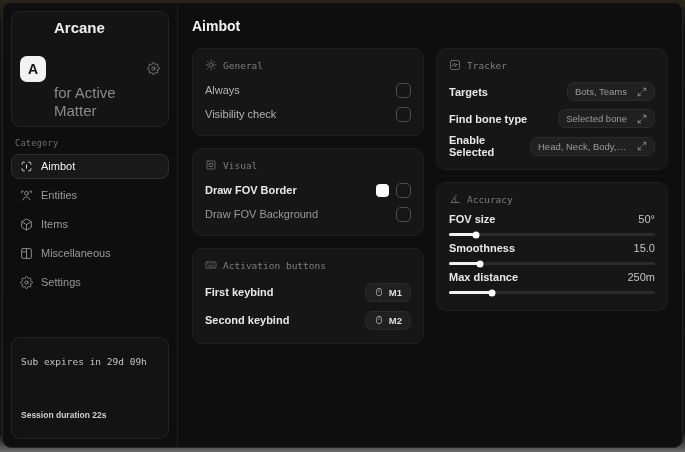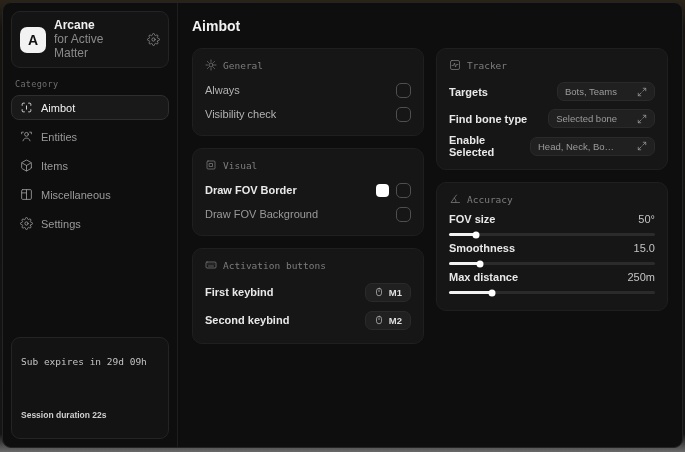--- a/index.html
+++ b/index.html
@@ -12,22 +12,22 @@
 
   
   .sidebar { width:175px; flex:0 0 175px; border-right:1px solid #1e1e1e;
     display:flex; flex-direction:column; padding:8px; }
   .logo-card { display:flex; align-items:center; gap:8px; background:#141414;
     border:1px solid #242424; border-radius:9px; padding:7px 8px; }
   .logo-box { width:26px; height:26px; background:#f2f2f2; border-radius:7px;
     display:flex; align-items:center; justify-content:center;
     font-weight:bold; font-size:14px; color:#111; }
   .logo-text { flex:1; line-height:1.15; }
-  .logo-title { color:#efefef; font-size:12px; font-weight:bold; }
-  .logo-sub { color:#8a8a8a; font-size:12px; }
+  .logo-title { color:#efefef; font-size:15px; font-weight:bold; }
+  .logo-sub { color:#8a8a8a; font-size:15px;margin-top:48px; }
   .category { font-family:"DejaVu Sans Mono", monospace; color:#6f6f6f;
     font-size:8.5px; margin:11px 4px 6px; letter-spacing:.3px; }
   .nav { display:flex; flex-direction:column; gap:4px; }
   .nav-item { display:flex; align-items:center; gap:8px; padding:5px 8px;
     border-radius:8px; border:1px solid transparent; color:#9a9a9a;
     font-size:11px; cursor:pointer; }
   .nav-item.selected { background:#191919; border-color:#2e2e2e; color:#f1f1f1; }
   .nav-item svg { width:13px; height:13px; stroke:currentColor; fill:none;
     stroke-width:1.6; stroke-linecap:round; stroke-linejoin:round; }
   .spacer { flex:1; }
@@ -59,21 +59,21 @@
   .checkbox { width:15px; height:15px; border:1.5px solid #4f4f4f;
     border-radius:5px; background:transparent; cursor:pointer; }
   .swatch { width:13px; height:13px; border-radius:4px; cursor:pointer; }
 
   .badge { display:flex; align-items:center; gap:5px; background:#202020;
     border:1px solid #2a2a2a; border-radius:7px; padding:3px 8px;
     color:#dedede; font-size:9.5px; font-weight:bold; cursor:pointer; }
   .badge svg { width:10px; height:10px; stroke:#cfcfcf; fill:none;
     stroke-width:1.6; stroke-linecap:round; }
 
-  .select { display:flex; align-items:center; gap:20px; background:#202020;
+  .select { display:flex; align-items:center; gap:10px; background:#202020;
     border:1px solid #2a2a2a; border-radius:7px; padding:3px 7px;
     color:#9c9c9c; font-size:9.5px; cursor:pointer; max-width:140px; }
   .select .sel-text { white-space:nowrap; overflow:hidden; text-overflow:ellipsis; }
   .select svg { width:10px; height:10px; flex:0 0 10px; stroke:#9c9c9c; fill:none;
     stroke-width:1.8; stroke-linecap:round; stroke-linejoin:round; }
 
   .slider-row { margin-top:6px; }
   .slider-head { display:flex; justify-content:space-between; align-items:center; }
   .slider-val { color:#c4c4c4; font-size:11px; }
   .slider-track { position:relative; height:3px; background:#2b2b2b;

